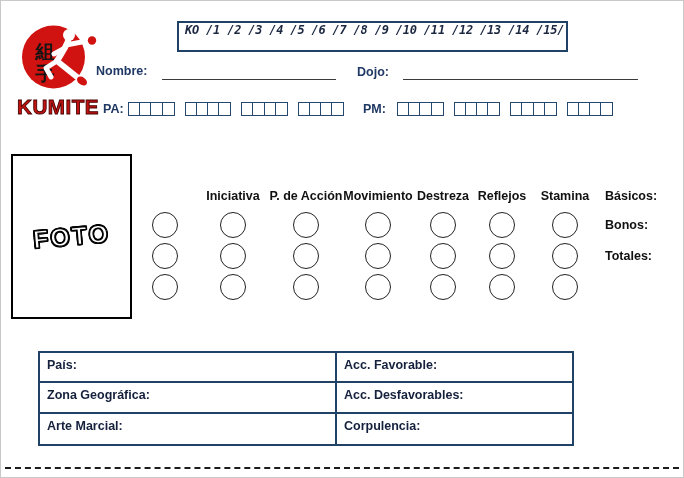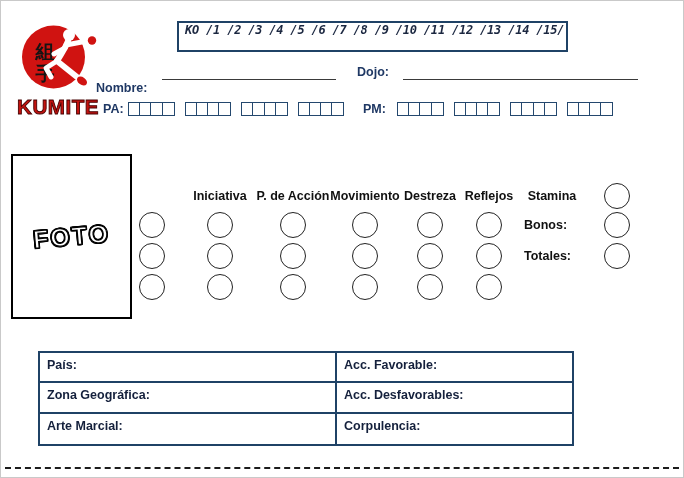--- a/index.html
+++ b/index.html
@@ -14,21 +14,21 @@
   .ko-box{
     position:absolute;left:176px;top:20px;width:391px;height:31px;box-sizing:border-box;
     border:2px solid #1f4266;display:flex;align-items:flex-start;padding-left:6px;overflow:hidden;
   }
   .ko-text{
     font-family:"DejaVu Sans Mono",monospace;font-style:italic;font-weight:bold;
     font-size:12px;letter-spacing:-0.2px;color:#1b2740;white-space:nowrap;
   }
   
   .flabel{position:absolute;font-weight:bold;font-size:12.5px;color:#1f3864;}
-  .lbl-nombre{left:95px;top:80px;}
+  .lbl-nombre{left:95px;top:63px;}
   .lbl-dojo{left:356px;top:64px;}
   .lbl-pa{left:95px;top:101px;padding-left:7px;}
   .lbl-pm{left:362px;top:101px;}
   .uline{position:absolute;height:0;border-bottom:1.6px solid #3a3a3a;}
   .line-nombre{left:161px;top:78px;width:174px;}
   .line-dojo{left:402px;top:78px;width:235px;}
   
   .cbtrack{position:absolute;display:flex;gap:10px;}
   .track-pa{left:127px;top:101px;}
   .track-pm{left:396px;top:101px;}
@@ -41,21 +41,21 @@
     border:2px solid #000;display:flex;align-items:center;justify-content:center;background:#fff;
   }
   .foto-text{
     font-weight:bold;font-size:25px;letter-spacing:2px;color:#fff;transform:rotate(-5deg);
     -webkit-text-stroke:1.3px #000;
     text-shadow:-1px -1px 0 #000,1px -1px 0 #000,-1px 1px 0 #000,1px 1px 0 #000,
                 0 -1px 0 #000,0 1px 0 #000,-1px 0 0 #000,1px 0 0 #000;
   }
   
   .stats{
-    position:absolute;left:119px;top:182px;display:grid;
+    position:absolute;left:132px;top:182px;display:grid;
     grid-template-columns:64px 72px 74px 70px 60px 58px 68px 62px;
     grid-template-rows:26px 31px 31px 31px;
   }
   .scell{display:flex;align-items:center;justify-content:center;}
   .shead{font-weight:bold;font-size:12.5px;color:#111;white-space:nowrap;}
   .rlabel{justify-content:flex-start;padding-left:6px;font-weight:bold;font-size:12.5px;color:#111;white-space:nowrap;}
   .stat-circle{width:24px;height:24px;border:1.4px solid #222;border-radius:50%;background:#fff;}
   
   .details{
     position:absolute;left:37px;top:350px;width:536px;height:95px;box-sizing:border-box;
@@ -161,20 +161,21 @@
   </div>
 
   <div class="stats">
       <div class="scell"></div>
       <div class="scell shead">Iniciativa</div>
       <div class="scell shead">P. de Acción</div>
       <div class="scell shead">Movimiento</div>
       <div class="scell shead">Destreza</div>
       <div class="scell shead">Reflejos</div>
       <div class="scell shead">Stamina</div>
+      <div class="scell rlabel">Básicos:</div>
       <div class="scell">
         <div class="stat-circle"></div>
       </div>
       <div class="scell">
         <div class="stat-circle"></div>
       </div>
       <div class="scell">
         <div class="stat-circle"></div>
       </div>
       <div class="scell">

